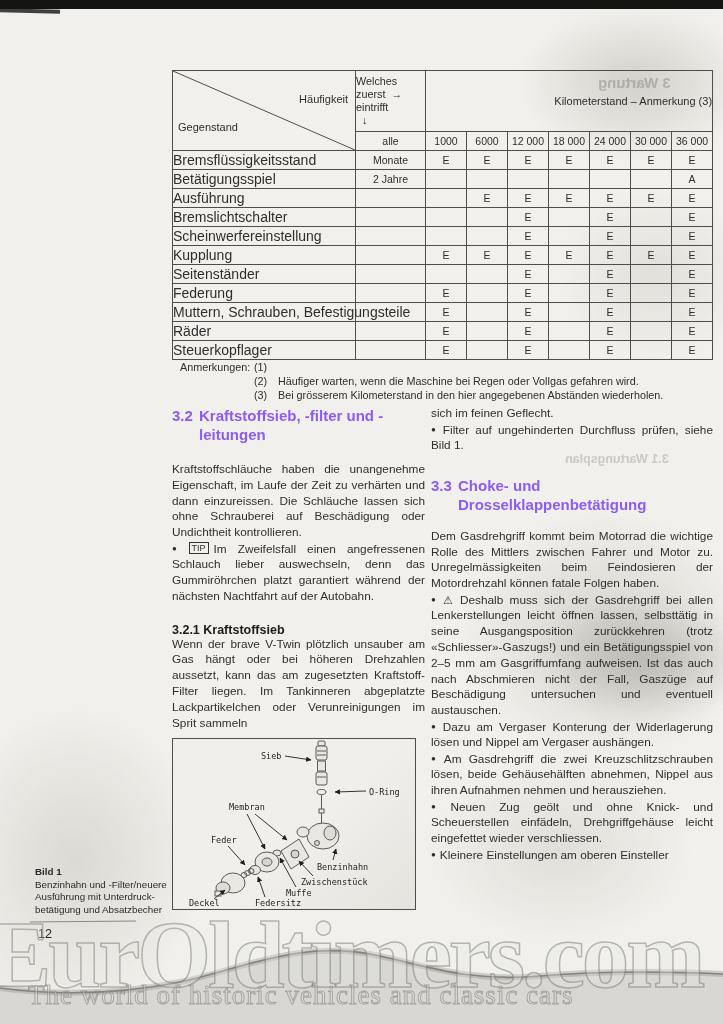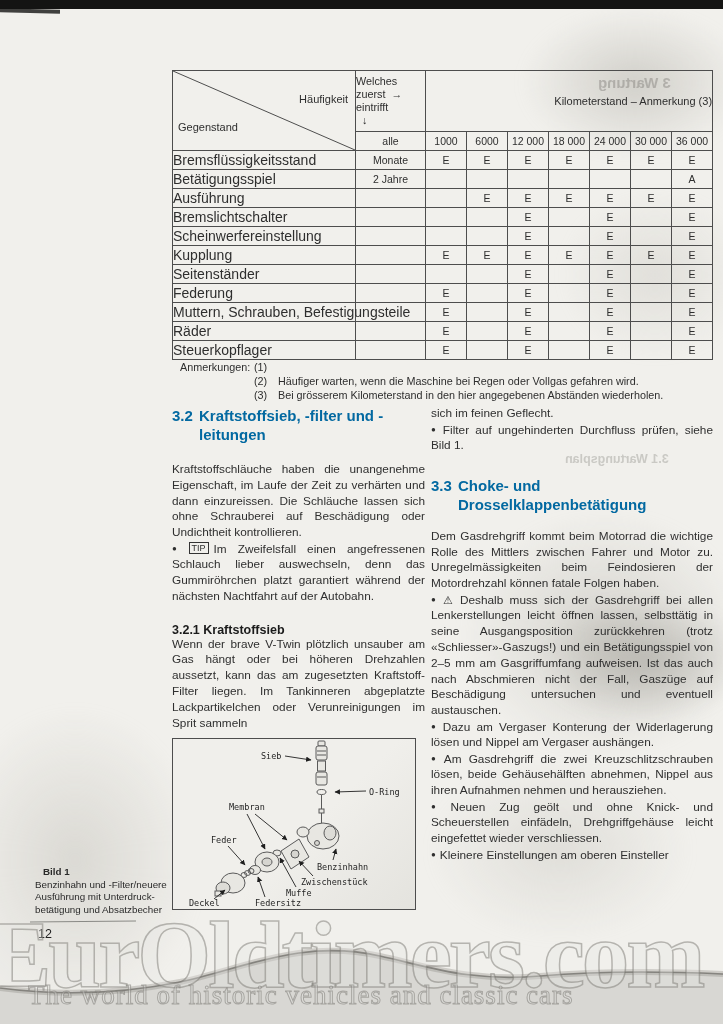--- a/index.html
+++ b/index.html
@@ -32,36 +32,36 @@
   #notes{position:absolute;left:172px;top:360px;width:545px;font-size:10.8px;color:#2e2e2e;z-index:3;line-height:14px;}
   #notes .nlabel{position:absolute;left:8px;top:0;}
   #notes .nitems{margin-left:82px;}
   #notes .nitem{display:flex;}
   #notes .nn{width:24px;flex:none;}
 
   
   .col{position:absolute;z-index:3;color:#2f2f2f;}
   #col-left{left:172px;top:406px;width:253px;}
   #col-right{left:431px;top:406px;width:282px;}
-  .h2{display:flex;font-size:15px;font-weight:bold;line-height:19px;color:#0369a1;}
+  .h2{display:flex;font-size:15px;font-weight:bold;line-height:19px;color:#8b5cf6;}
   .h2 .h2num{width:27px;flex:none;}
   .h3{font-size:12.5px;font-weight:bold;color:#1b1b1b;}
   .para{font-size:11.8px;line-height:15.8px;text-align:justify;}
   .dot{font-size:8px;vertical-align:1.5px;margin-right:4px;}
   .tipbox{display:inline-block;border:1px solid #333;font-size:9px;line-height:10px;padding:0 2px;margin-right:5px;vertical-align:1px;}
   .warn{margin-right:4px;font-size:11px;}
 
   
   #figure{position:absolute;left:172px;top:738px;width:242px;height:170px;border:1px solid #4d4d4d;background:linear-gradient(135deg,#f0efeb 55%,#e4e3de 100%);z-index:4;}
   #figure svg{width:100%;height:100%;}
   #figure text{font-family:"DejaVu Sans Mono",monospace;font-size:8.5px;fill:#1f1f1f;}
 
   
   #caption{position:absolute;left:35px;top:866px;width:135px;font-size:9.8px;line-height:12.5px;color:#2a2a2a;z-index:3;}
-  #caption .cap-title{font-weight:bold;margin-left:8px;}
+  #caption .cap-title{font-weight:bold;}
   #pn-rule{position:absolute;left:30px;top:921px;width:106px;height:1px;background:#8a8a86;transform:rotate(-.6deg);z-index:3;}
   #page-number{position:absolute;left:38px;top:927px;font-size:12.5px;color:#222;z-index:3;}
 
   
   #fold{position:absolute;left:0;top:930px;width:723px;height:94px;z-index:12;}
   .wm{position:absolute;font-family:"Liberation Serif",serif;color:rgba(231,230,226,.32);-webkit-text-stroke:1.5px rgba(124,122,116,.5);white-space:nowrap;z-index:20;}
   #wm1{left:-12px;top:900px;font-size:95px;font-weight:bold;letter-spacing:-3px;}
   #wm2{left:28px;top:980px;font-size:27px;-webkit-text-stroke:1px rgba(124,122,116,.55);letter-spacing:1px;}
 </style>
 </head>

